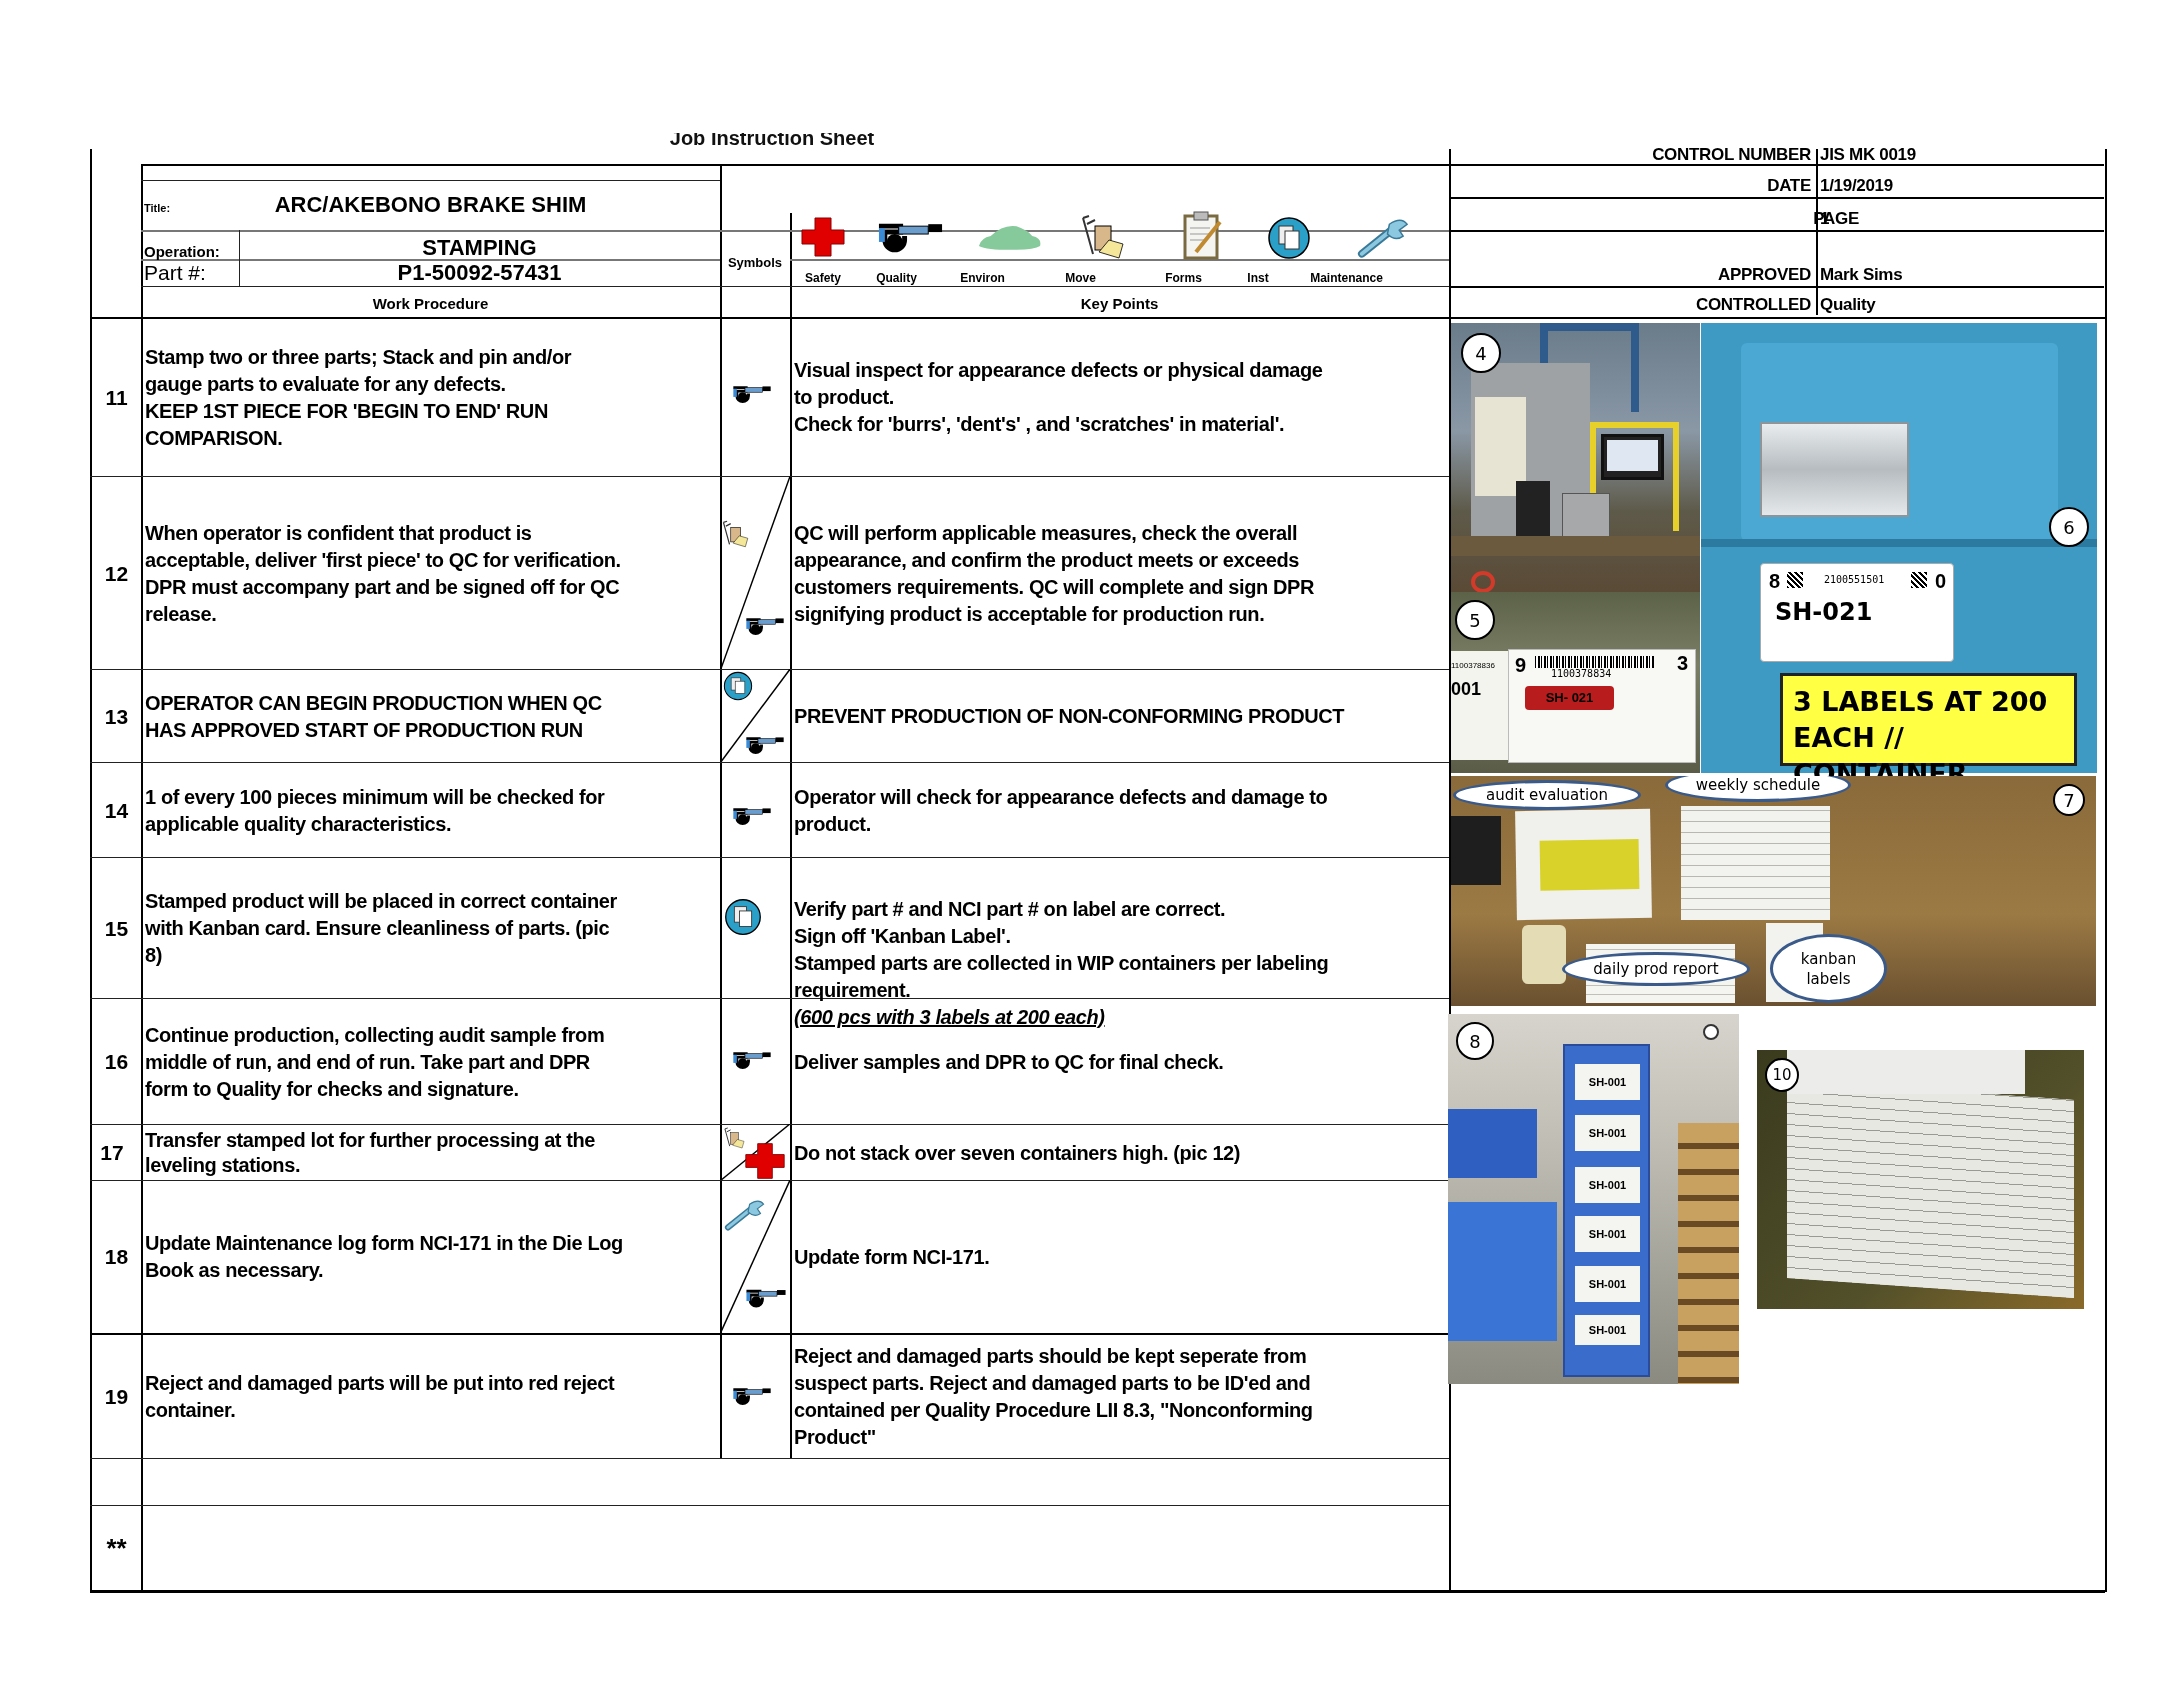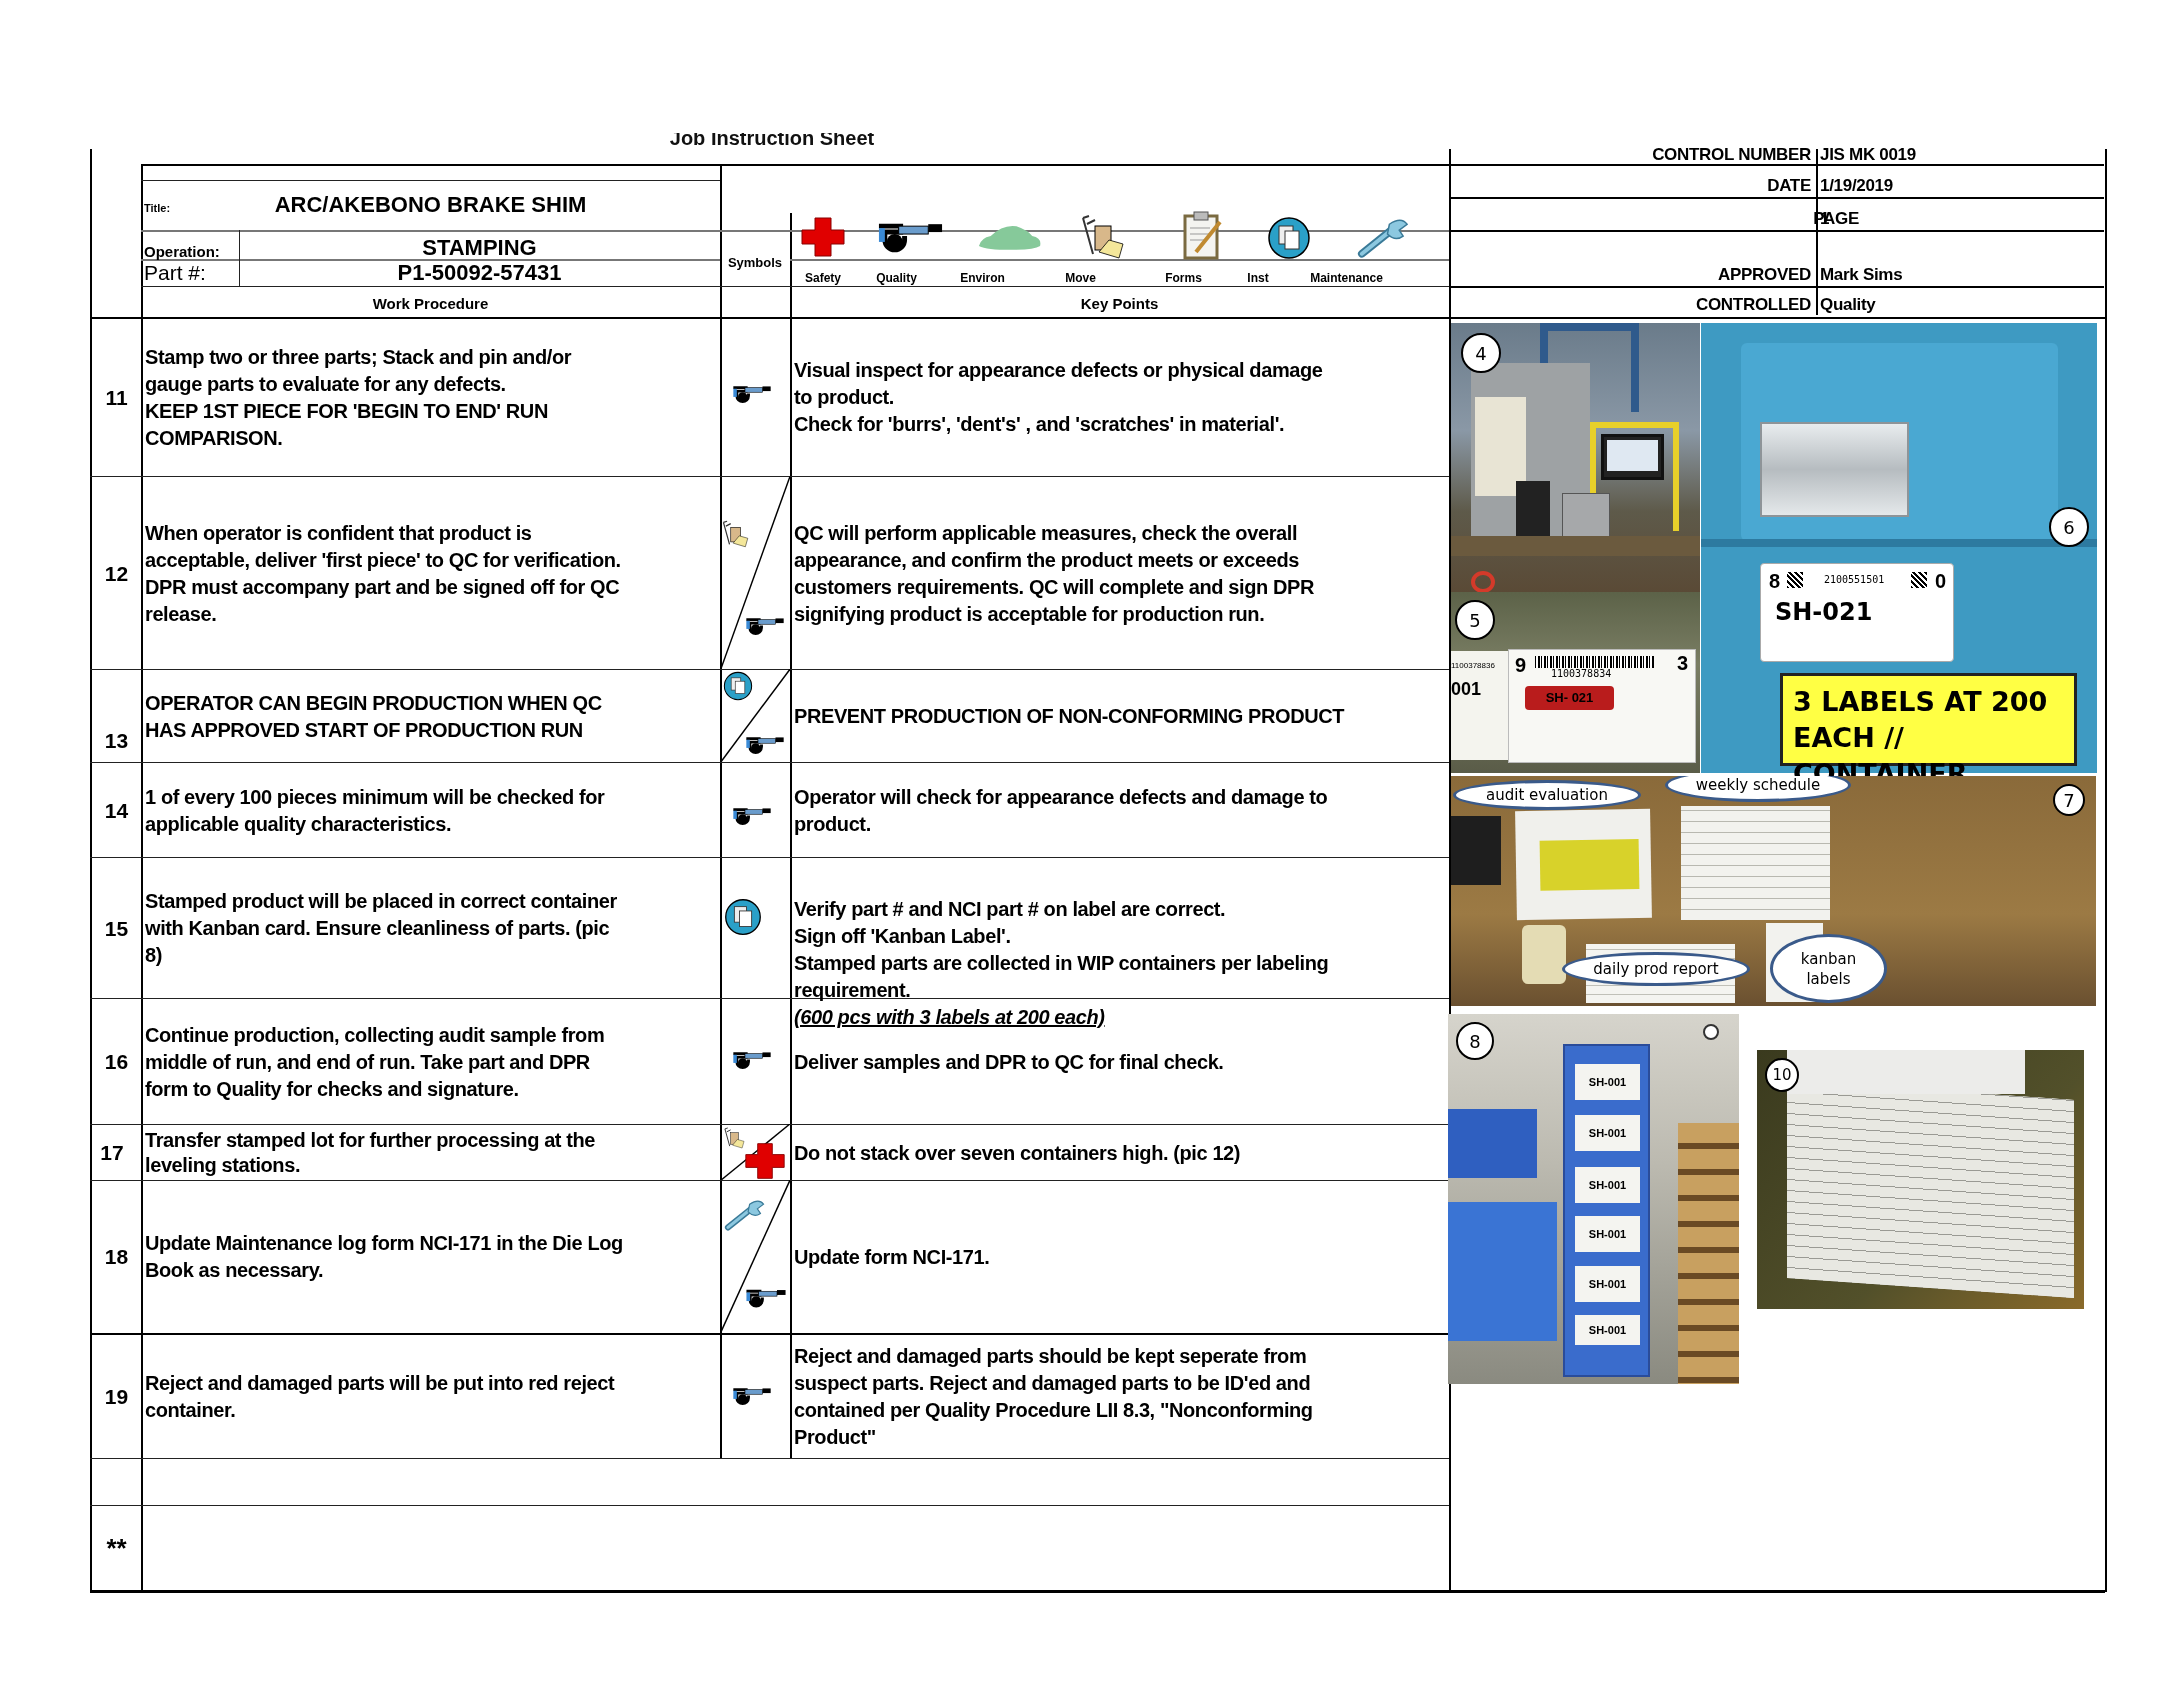--- a/index.html
+++ b/index.html
@@ -176,21 +176,21 @@
     <rect x="24" y="6" width="30" height="8" fill="#6a9ccc" stroke="#000"></rect>
     <rect x="54" y="4" width="14" height="8" fill="#000"></rect>
     <circle cx="20" cy="22" r="8" fill="#000"></circle>
     <rect x="4" y="8" width="6" height="14" fill="#3a8ad6"></rect>
   </svg>
 <div class="abs cell-text" style="left:791px; top:478px; width:658px; height:191px;">QC will perform applicable measures, check the overall
 appearance, and confirm the product meets or exceeds
 customers requirements.  QC will complete and sign DPR
 signifying product is acceptable for production run.</div>
 
-<div class="abs step-num" style="left:92px; top:671px; width:49px; height:91px;margin-top:24px;">13</div>
+<div class="abs step-num" style="left:92px; top:671px; width:49px; height:91px;">13</div>
 <div class="abs cell-text" style="left:142px; top:671px; width:578px; height:91px; text-transform:none;">OPERATOR CAN BEGIN PRODUCTION WHEN QC
 HAS APPROVED START OF PRODUCTION RUN</div>
 <svg class="icon" style="left:721px; top:669px;" width="69" height="93" viewBox="0 0 70 94">
     <line x1="70" y1="0" x2="0" y2="94" stroke="#000" stroke-width="1.5"></line>
   </svg>
 <svg class="icon" style="left:723px; top:671px;" width="30" height="30" viewBox="0 0 44 44">
     <circle cx="22" cy="22" r="20" fill="#2aa0c8" stroke="#000" stroke-width="1.5"></circle>
     <rect x="12" y="10" width="14" height="18" fill="#eee" stroke="#333"></rect>
     <rect x="18" y="15" width="14" height="18" fill="#fff" stroke="#333"></rect>
   </svg>

